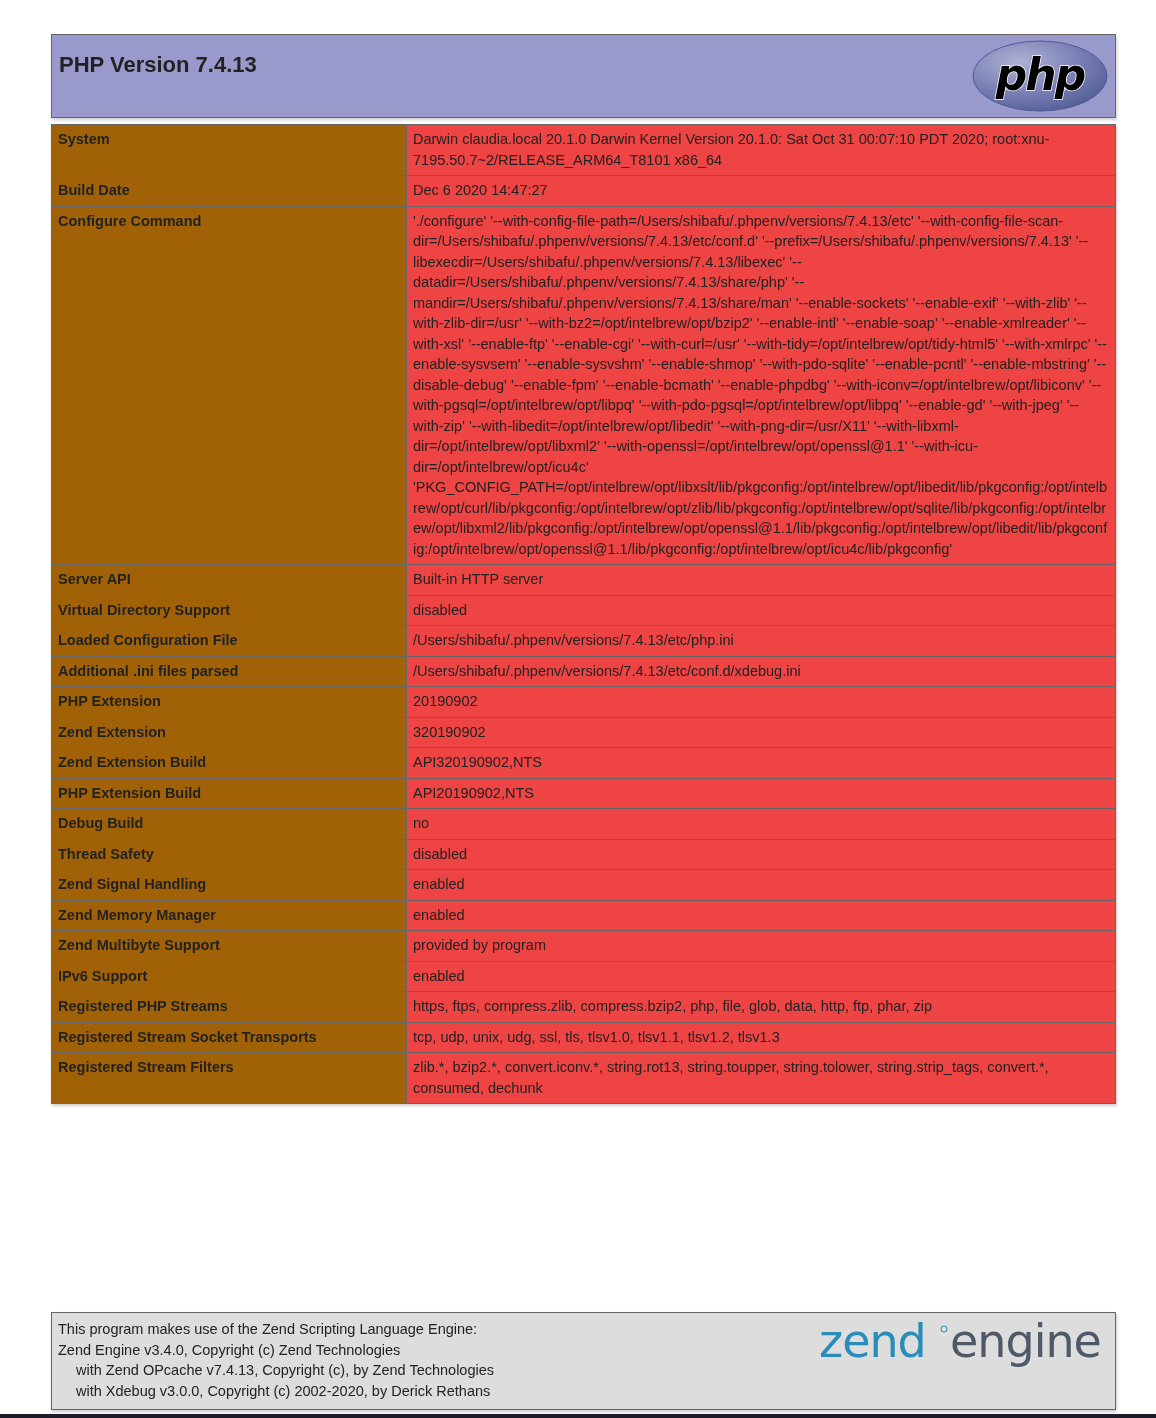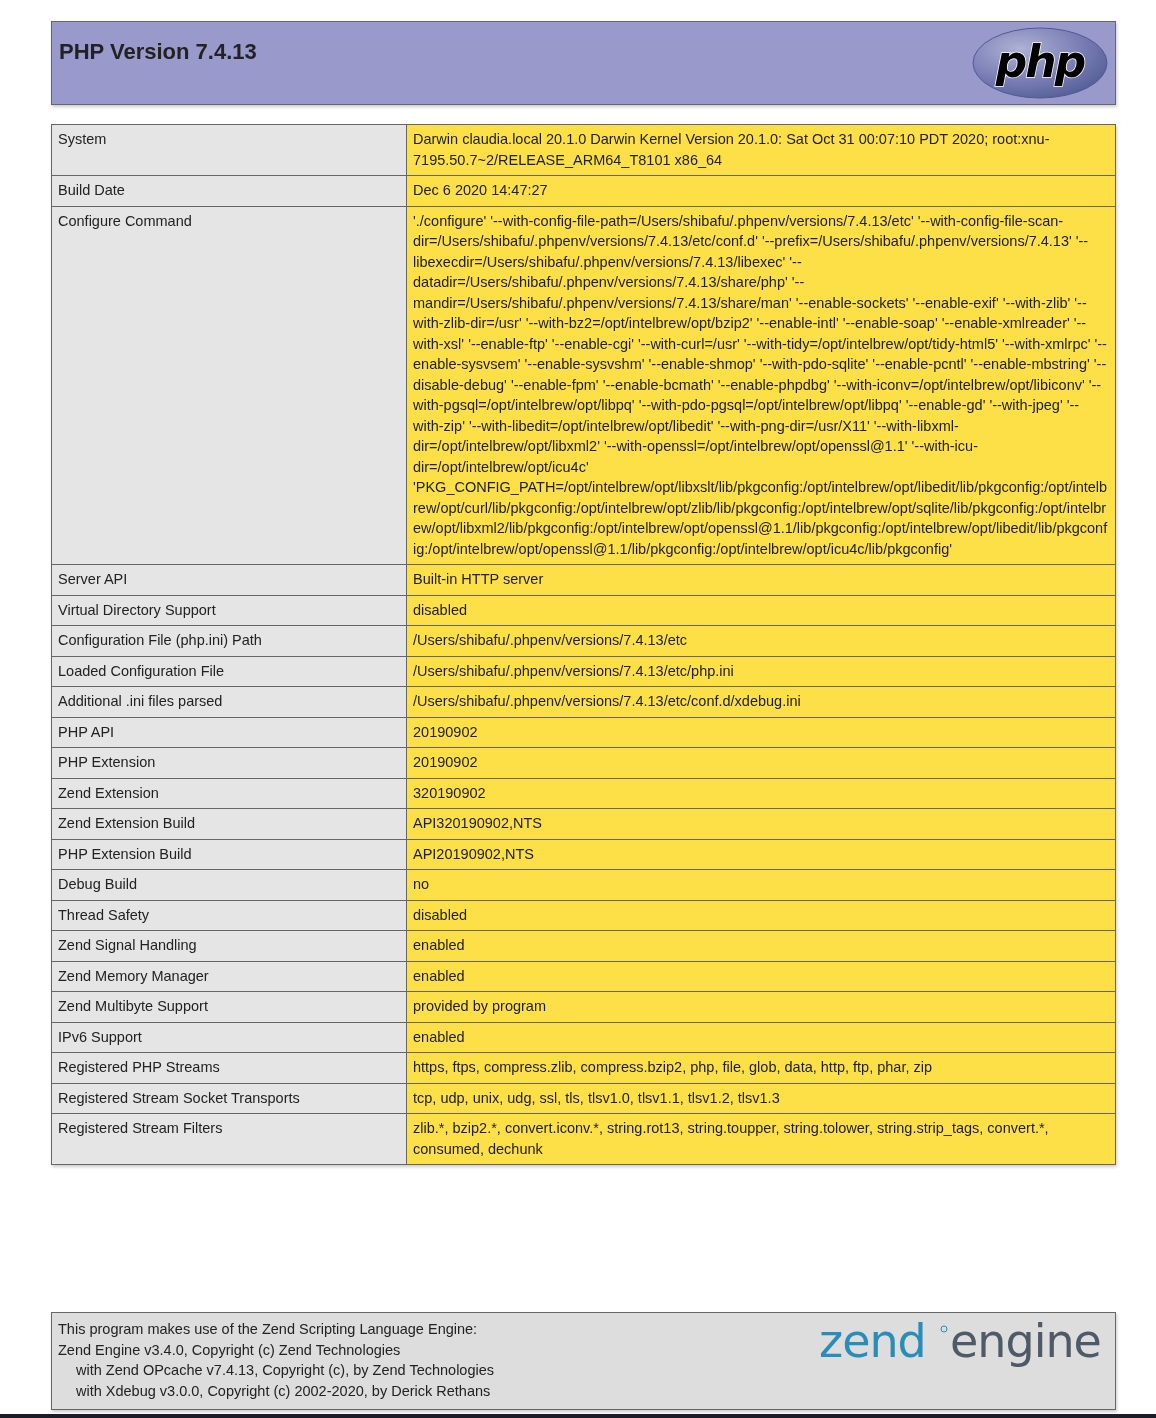--- a/index.html
+++ b/index.html
@@ -6,32 +6,32 @@
   body {
     width: 1156px; height: 1418px; overflow: hidden; position: relative;
     background: #ffffff; color: #222;
     font-family: "Liberation Sans", "DejaVu Sans", sans-serif;
   }
   .center { position: absolute; left: 51px; width: 1065px; }
   table { border-collapse: collapse; width: 1065px; box-shadow: 1px 2px 3px #ccc; }
   td { border: 1px solid #666; vertical-align: top; padding: 4px 6px 5px 6px; font-size: 14.5px; line-height: 20.5px; }
   .h { background: #9999cc; height: 82px; vertical-align: middle; padding: 0 6px; position: relative; }
   .h h1 { margin: 0; font-size: 22px; font-weight: bold; color: #222; position: absolute; left: 7px; top: 20px; }
-  .e { background: #e5e5e5; font-weight: normal; width: 342px; color: #222; }
-  .v { background: #fde047; max-width: 300px; overflow-x: auto; word-wrap: break-word; color: #222; }
+  .e { background: #a16207; font-weight: bold; width: 342px; color: #222; }
+  .v { background: #ef4444; max-width: 300px; overflow-x: auto; word-wrap: break-word; color: #222; }
   .php-logo { position: absolute; right: 6px; top: 5px; width: 138px; height: 72px; }
   .footer { background: #dddddd; height: 84px; padding: 6px 6px; font-size: 14.5px; line-height: 20.5px; position: relative; }
   .footer .indent { padding-left: 18px; }
   .zend-logo { position: absolute; right: 6px; top: 2px; width: 290px; height: 56px; }
   .bottom-bar { position: absolute; left: 0; top: 1414px; width: 1156px; height: 4px; background: #1c1c28; }
 </style>
 </head>
 <body>
 
-<div class="center" style="top:21px;">
+<div class="center" style="top:34px;">
   <table>
     <tbody>
         <tr>
       <td class="h">
         <h1>PHP Version 7.4.13</h1>
         <svg class="php-logo" viewBox="0 0 138 72">
           <defs>
             <radialGradient id="phpg" cx="0.35" cy="0.3" r="0.8">
               <stop offset="0" stop-color="#aeb2d5"></stop>
               <stop offset="0.6" stop-color="#777bb3"></stop>
@@ -64,34 +64,26 @@
         </tr>
         <tr>
           <td class="e">Server API</td>
           <td class="v">Built-in HTTP server</td>
         </tr>
         <tr>
           <td class="e">Virtual Directory Support</td>
           <td class="v">disabled</td>
         </tr>
         <tr>
-          <td class="e">Configuration File (php.ini) Path</td>
-          <td class="v">/Users/shibafu/.phpenv/versions/7.4.13/etc</td>
-        </tr>
-        <tr>
           <td class="e">Loaded Configuration File</td>
           <td class="v">/Users/shibafu/.phpenv/versions/7.4.13/etc/php.ini</td>
         </tr>
         <tr>
           <td class="e">Additional .ini files parsed</td>
           <td class="v">/Users/shibafu/.phpenv/versions/7.4.13/etc/conf.d/xdebug.ini</td>
-        </tr>
-        <tr>
-          <td class="e">PHP API</td>
-          <td class="v">20190902</td>
         </tr>
         <tr>
           <td class="e">PHP Extension</td>
           <td class="v">20190902</td>
         </tr>
         <tr>
           <td class="e">Zend Extension</td>
           <td class="v">320190902</td>
         </tr>
         <tr>

